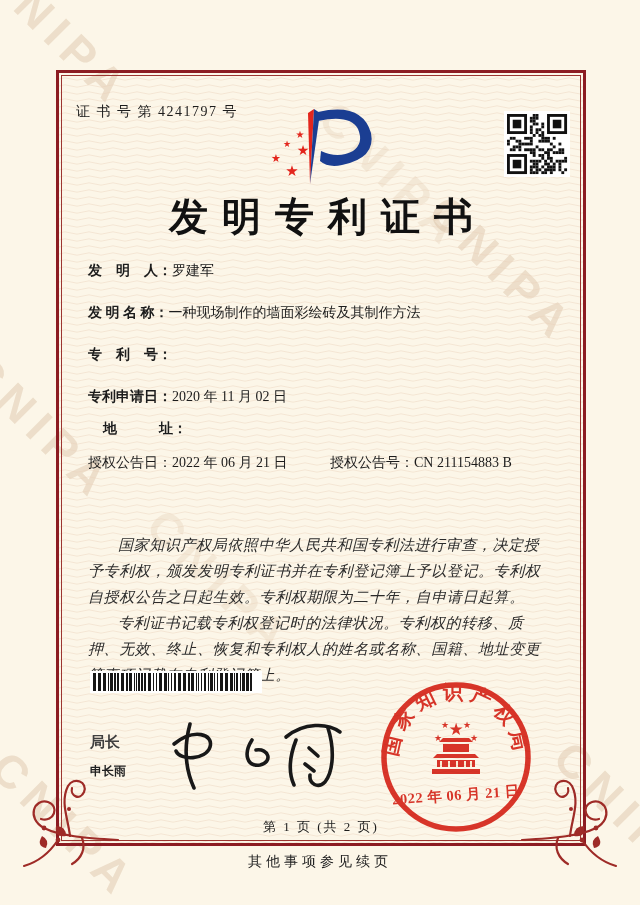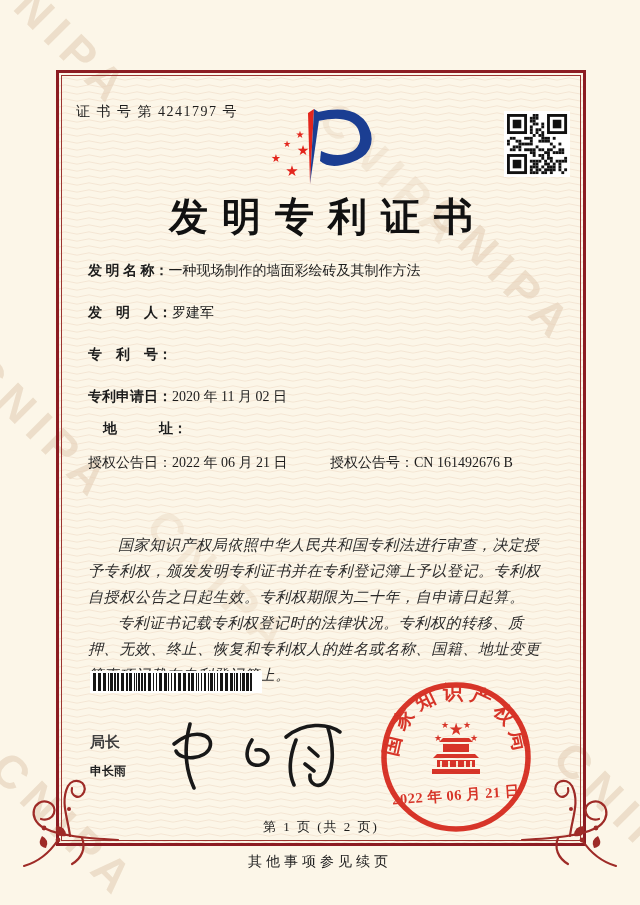--- a/index.html
+++ b/index.html
@@ -345,45 +345,45 @@
     <rect x="37.32" y="60.199999999999996" width="2.86" height="2.86" fill="#111"></rect>
     <rect x="40.18" y="60.199999999999996" width="2.86" height="2.86" fill="#111"></rect>
     <rect x="45.9" y="60.199999999999996" width="2.86" height="2.86" fill="#111"></rect>
     <rect x="57.339999999999996" y="60.199999999999996" width="2.86" height="2.86" fill="#111"></rect>
   </svg>
 
 <div class="title">发明专利证书</div>
 
 <div class="fields">
   <div class="frow">
+    <span class="lab">发　明　人：</span>
+    <span class="val">罗建军</span>
+  </div>
+  <div class="frow">
     <span class="lab">发 明 名 称：</span>
     <span class="val">一种现场制作的墙面彩绘砖及其制作方法</span>
-  </div>
-  <div class="frow">
-    <span class="lab">发　明　人：</span>
-    <span class="val">罗建军</span>
   </div>
   <div class="frow">
     <span class="lab">专　利　号：</span>
   </div>
   <div class="frow tight">
     <span class="lab">专利申请日：</span>
     <span class="val">2020 年 11 月 02 日</span>
   </div>
   <div class="frow" style="margin-bottom:0;margin-left:15px;">
     <span class="lab">地　　　址：</span>
   </div>
   <div class="authrow">
     <span class="pair first">
       <span class="lab">授权公告日：</span>
       <span class="val">2022 年 06 月 21 日</span>
     </span>
     <span class="pair">
       <span class="lab">授权公告号：</span>
-      <span class="val">CN 161492676 B</span>
+      <span class="val">CN 211154883 B</span>
     </span>
   </div>
 </div>
 
 <div class="bodytext">
   <p>国家知识产权局依照中华人民共和国专利法进行审查，决定授予专利权，颁发发明专利证书并在专利登记簿上予以登记。专利权自授权公告之日起生效。专利权期限为二十年，自申请日起算。</p>
   <p>专利证书记载专利权登记时的法律状况。专利权的转移、质押、无效、终止、恢复和专利权人的姓名或名称、国籍、地址变更等事项记载在专利登记簿上。</p>
 </div>
 
 <div class="barcode" id="barcode">

